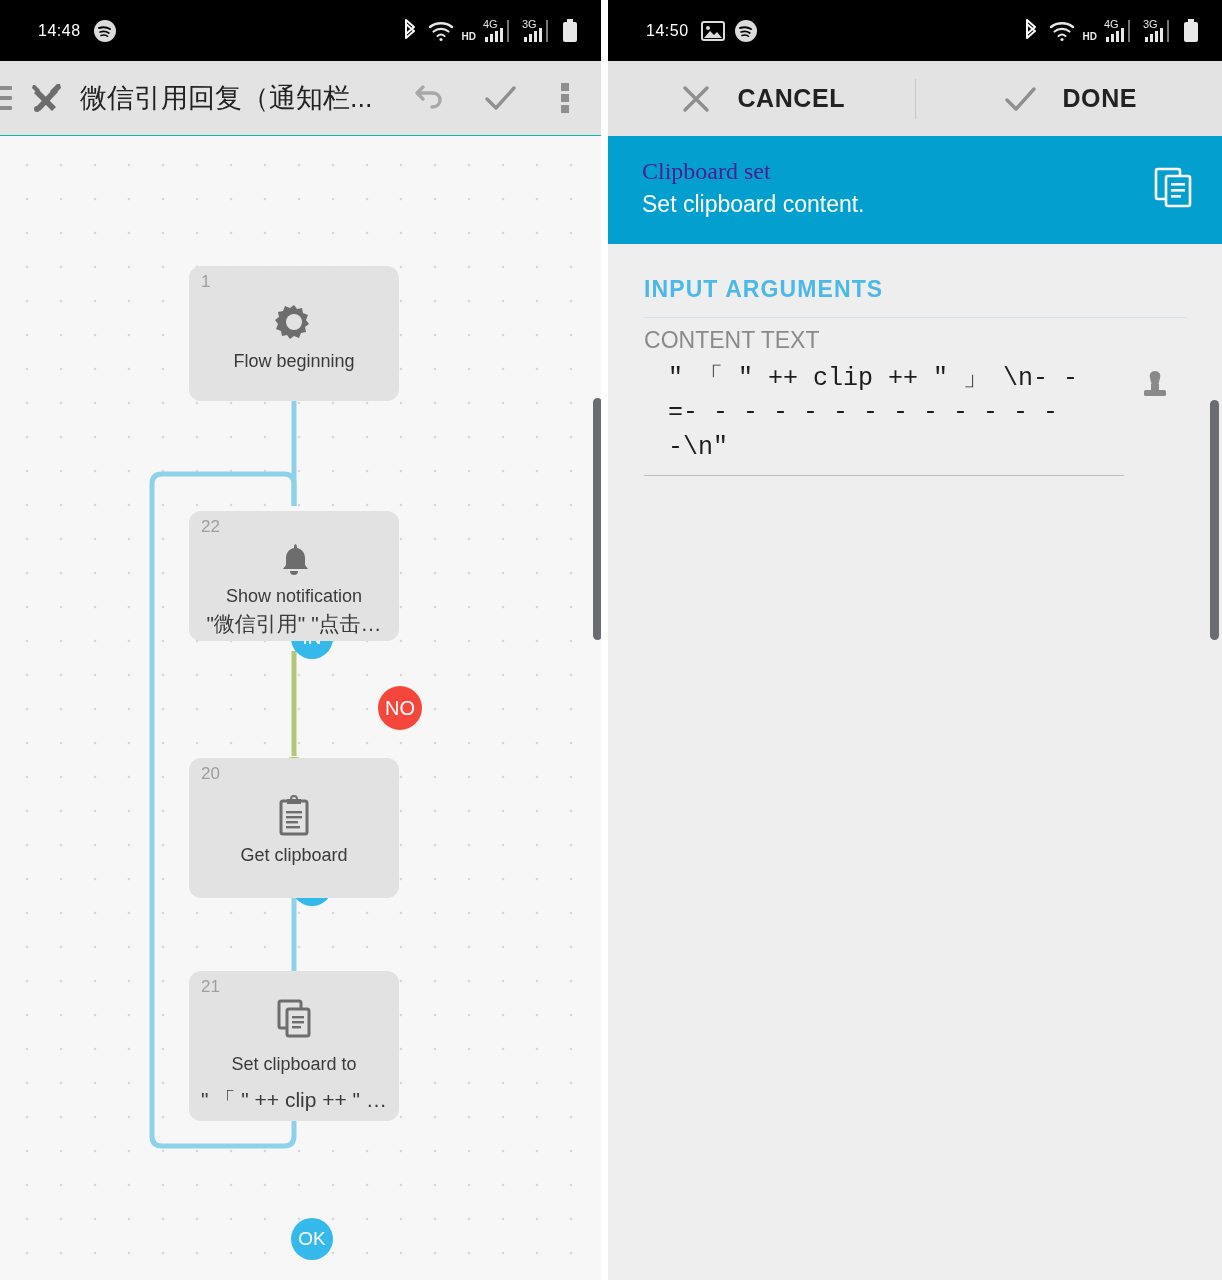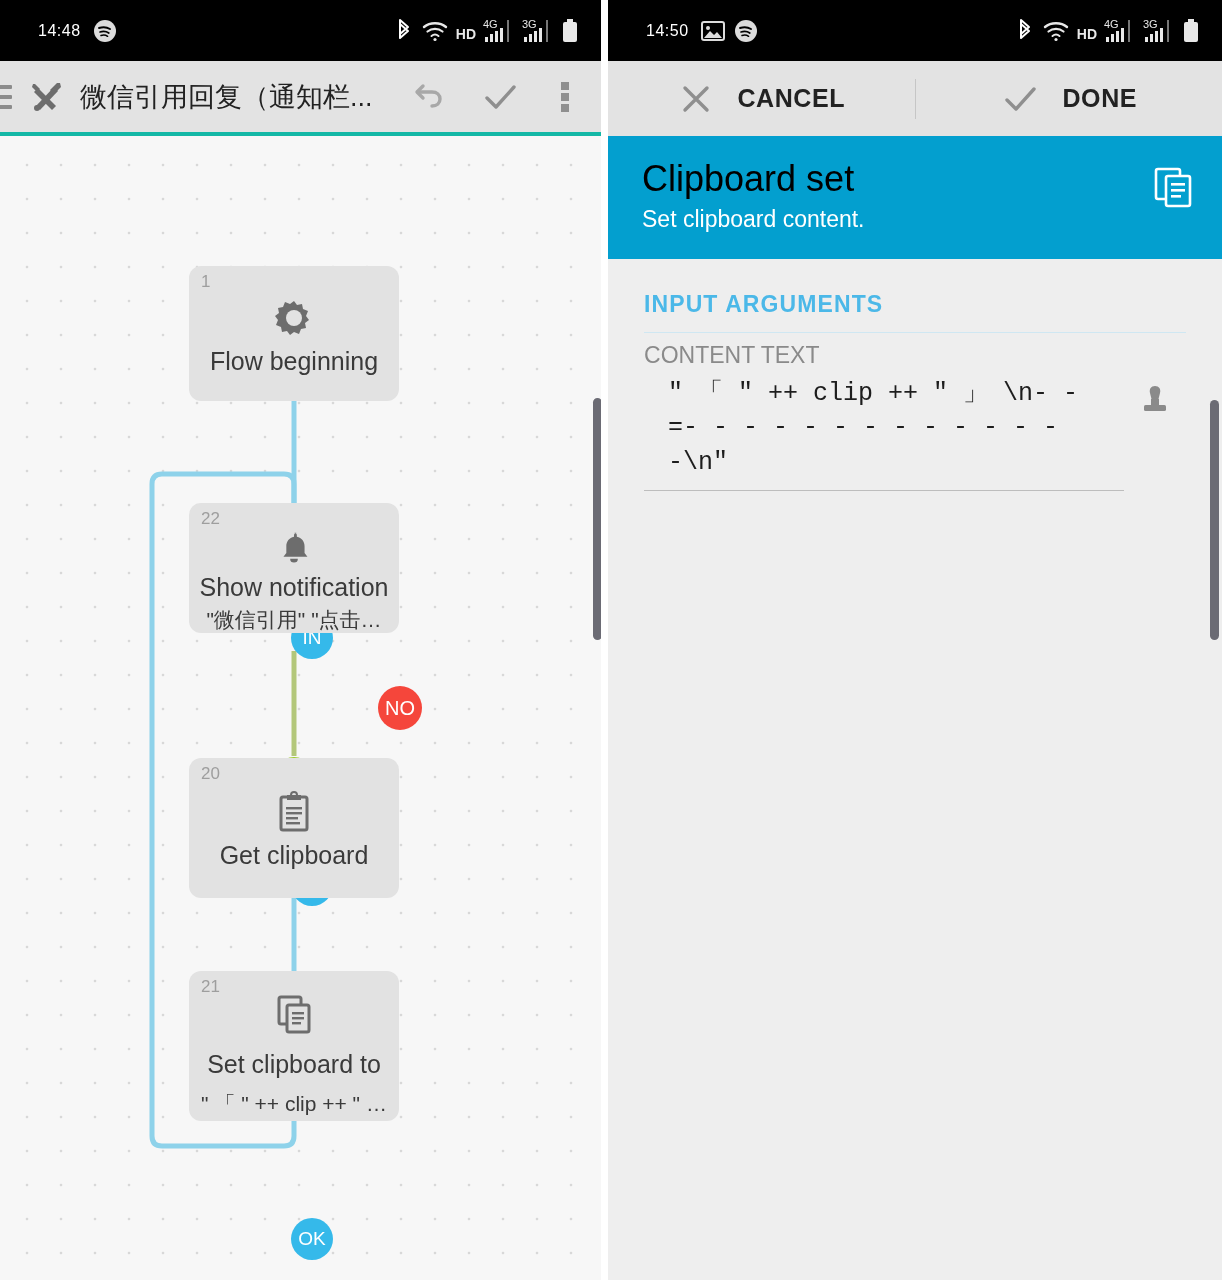--- a/index.html
+++ b/index.html
@@ -21,27 +21,27 @@
     height: 61px; background: #000000; color: #ffffff;
     display: flex; align-items: center; position: relative;
   }
   .sb-time {
     font-size: 16px; letter-spacing: .5px; margin-left: 38px;
     font-family: "Liberation Sans", sans-serif;
   }
   .sb-left-icons { display: flex; align-items: center; gap: 9px; margin-left: 12px; }
   .sb-right { position: absolute; right: 22px; display: flex; align-items: flex-end; gap: 7px; }
   .sb-ico { display: block; }
-  .sb-hd { font-size: 14px; font-weight: bold; color: #e8e8e8; letter-spacing: 0; padding-bottom: 3px;}
+  .sb-hd { font-size: 10px; font-weight: bold; color: #e8e8e8; letter-spacing: 0; padding-bottom: 3px;}
 
   
   .appbar {
     height: 75px; background: #e3e3e3;
     display: flex; align-items: center; position: relative;
-    border-bottom: 4px solid #14b8a6;
+    border-bottom: 1px solid #14b8a6;
   }
   .hamburger { width: 22px; margin-left: -10px; display:flex; flex-direction:column; gap:6px; }
   .hamburger span { display:block; height:4px; background:#8c8c8c; border-radius:1px; }
   .tools-icon { margin-left: 14px; }
   .app-title {
     font-size: 27px; color: #222222; margin-left: 14px;
     white-space: nowrap; overflow: hidden; max-width: 290px;
   }
   .appbar-actions { position: absolute; right: 8px; display: flex; align-items: center; }
   .appbar-btn { width: 74px; height: 75px; display: flex; align-items: center; justify-content: center; }
@@ -60,21 +60,21 @@
   .node {
     position: absolute; background: #e2e2e2; border-radius: 12px;
     width: 210px; display: flex; flex-direction: column;
     align-items: center; justify-content: center;
   }
   .node-num {
     position: absolute; top: 6px; left: 12px;
     font-size: 17px; color: #9e9e9e;
   }
   .node-icon { margin-top: 4px; margin-bottom: 6px; }
-  .node-label { font-size: 25px; color: #3a3a3a; text-align: center; line-height: 1.15; }
+  .node-label { font-size: 18px; color: #3a3a3a; text-align: center; line-height: 1.15; }
   .node-sub {
     font-size: 21px; color: #3a3a3a; text-align: center;
     max-width: 196px; white-space: nowrap; overflow: hidden;
     text-overflow: ellipsis; margin-top: 4px;
   }
 
   .port {
     position: absolute; border-radius: 50%;
     display: flex; align-items: center; justify-content: center;
     color: #ffffff; font-size: 19px; font-weight: normal;
@@ -90,21 +90,21 @@
   
   .actionbar {
     height: 75px; background: #e3e3e3; display: flex; align-items: center;
     position: relative;
   }
   .ab-half { flex: 1; display: flex; align-items: center; justify-content: center; gap: 22px; }
   .ab-label { font-size: 25px; font-weight: bold; color: #222222; letter-spacing: .6px; text-align: center; }
   .ab-divider { width: 1px; height: 40px; background: #c6c6c6; }
 
   .card-header { background: #039fcf; padding: 22px 34px 26px 34px; position: relative; }
-  .card-title { font-size: 36px; color: #000000; font-weight: normal; }
+  .card-title { font-size: 24px; color: #4c1d95; font-weight: normal; font-family: Liberation Serif, serif; }
   .card-subtitle { font-size: 23px; color: #ffffff; margin-top: 6px; }
   .card-header-icon { position: absolute; right: 26px; top: 28px; }
 
   .section { padding: 0 36px; }
   .section-title {
     font-size: 23px; font-weight: bold; color: #4bb8e8;
     letter-spacing: 1.1px; margin-top: 32px;
   }
   .section-rule { height: 1px; background: #cfe7f2; margin-top: 14px; }
 
@@ -227,21 +227,21 @@
         </svg>
         <div class="node-label">Flow beginning</div>
       </div>
       <div class="port port-ok" style="left:273px; top:375px;">
         <span>OK</span>
       </div>
 
       <div class="port port-in" style="left:273px; top:481px;">
         <span>IN</span>
       </div>
-      <div class="node" style="left:189px; top:367px; height:130px; padding-top:22px;">
+      <div class="node" style="left:189px; top:375px; height:130px; padding-top:22px;">
         <div class="node-num">22</div>
         <svg class="node-icon" width="40" height="40" viewBox="0 0 40 40">
           <path d="M20 4a3 3 0 013 3v1c5 1 8 5 8 10v7l3 4H9l3-4v-7c0-5 3-9 8-10V7a3 3 0 013-3z" fill="#6d6d6d"></path>
           <path d="M16 31a4 4 0 008 0z" fill="#6d6d6d"></path>
         </svg>
         <div class="node-label">Show notification</div>
         <div class="node-sub">"微信引用" "点击…</div>
       </div>
       <div class="port port-no" style="left:378px; top:550px;">
         <span>NO</span>

